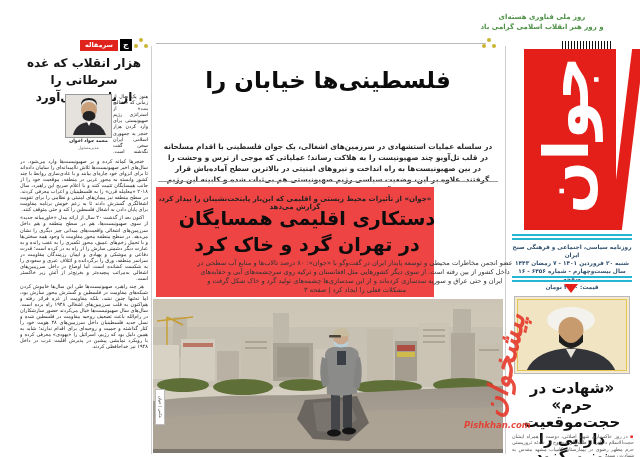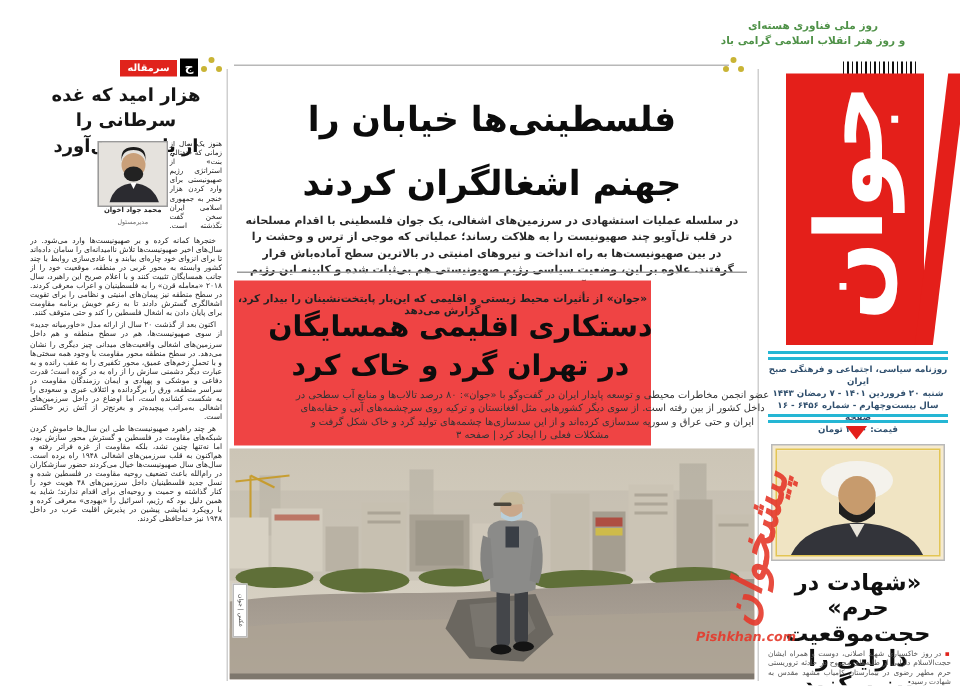--- a/index.html
+++ b/index.html
@@ -102,21 +102,21 @@
   <div class="abs topline"></div>
 
   <div class="abs vdiv left"></div>
   <div class="abs vdiv right"></div>
 
   <div class="abs barcode"></div>
   <div class="abs ed-label">سرمقاله</div>
   <div class="abs mini-logo">ج</div>
 
   <div class="abs ed-headline">
-    <div>هزار امید که غده سرطانی را</div>
+    <div>هزار انقلاب که غده سرطانی را</div>
     <div>از پای درمی‌آورد</div>
   </div>
 
   <div class="abs ed-introwrap">
     <div class="ed-intro">هنوز یک سال از زمانی که «نفتالی بنت» از استراتژی رژیم صهیونیستی برای وارد کردن هزار خنجر به جمهوری اسلامی ایران سخن گفت نگذشته است. هزار خنجری که امید داشتند مرگ ایران را در پی داشته باشد، اما اکنون معلوم شده که</div>
     <div class="au-photo">
       <svg width="43" height="40" viewBox="0 0 43 40">
         <rect x="0" y="0" width="43" height="40" fill="#e5e2dd"></rect>
         <circle cx="21" cy="15" r="8" fill="#c9a07a"></circle>
         <path d="M13 13 Q13 5 21 5 Q29 5 29 13 L29 10 Q29 3 21 3 Q13 3 13 10 Z" fill="#1c1c1c"></path>
@@ -129,21 +129,20 @@
     <div class="au-role">مدیرمسئول</div>
   </div>
 
   <div class="abs ed-body">
     <p>خنجرها کمانه کرده و بر صهیونیست‌ها وارد می‌شود. در سال‌های اخیر صهیونیست‌ها تلاش ناامیدانه‌ای را سامان داده‌اند تا برای انزوای خود چاره‌ای بیابند و با عادی‌سازی روابط با چند کشور وابسته به محور غربی در منطقه، موقعیت خود را از جانب همسایگان تثبیت کنند و با اعلام صریح این راهبرد، سال ۲۰۱۸ «معامله قرن» را به فلسطینیان و اعراب معرفی کردند. در سطح منطقه نیز پیمان‌های امنیتی و نظامی را برای تقویت اشغالگری گسترش دادند تا به زعم خویش برنامه مقاومت برای پایان دادن به اشغال فلسطین را کند و حتی متوقف کنند.</p>
     <p>اکنون بعد از گذشت ۲۰ سال از ارائه مدل «خاورمیانه جدید» از سوی صهیونیست‌ها، هم در سطح منطقه و هم داخل سرزمین‌های اشغالی واقعیت‌های میدانی چیز دیگری را نشان می‌دهد. در سطح منطقه محور مقاومت با وجود همه سختی‌ها و با تحمل زخم‌های عمیق، محور تکفیری را به عقب رانده و به عبارت دیگر دشمنی سازش را از راه به در کرده است؛ قدرت دفاعی و موشکی و پهپادی و ایمان رزمندگان مقاومت در سراسر منطقه، ورق را برگردانده و ائتلاف عبری و سعودی را به شکست کشانده است، اما اوضاع در داخل سرزمین‌های اشغالی به‌مراتب پیچیده‌تر و بغرنج‌تر از آتش زیر خاکستر است.</p>
     <p>هر چند راهبرد صهیونیست‌ها طی این سال‌ها خاموش کردن شبکه‌های مقاومت در فلسطین و گسترش محور سازش بود، اما نه‌تنها چنین نشد، بلکه مقاومت از غزه فراتر رفته و هم‌اکنون به قلب سرزمین‌های اشغالی ۱۹۴۸ راه برده است. سال‌های سال صهیونیست‌ها خیال می‌کردند حضور سازشکاران در رام‌الله باعث تضعیف روحیه مقاومت در فلسطین شده و نسل جدید فلسطینیان داخل سرزمین‌های ۴۸ هویت خود را کنار گذاشته و حمیت و روحیه‌ای برای اقدام ندارند؛ شاید به همین دلیل بود که رژیم، اسرائیل را «یهودی» معرفی کرده و با رویکرد نمایشی پیشین در پذیرش اقلیت عرب در داخل ۱۹۴۸ نیز خداحافظی کردند.</p>
   </div>
 
   <div class="abs lead-h1" style="top:50px;">فلسطینی‌ها خیابان را</div>
-  <div class="abs lead-h1" style="top:93px;">جهنم اشغالگران کردند</div>
   <div class="abs lead-sum">در سلسله عملیات استشهادی در سرزمین‌های اشغالی، یک جوان فلسطینی با اقدام مسلحانه در قلب تل‌آویو چند صهیونیست را به هلاکت رساند؛ عملیاتی که موجی از ترس و وحشت را در بین صهیونیست‌ها به راه انداخت و نیروهای امنیتی در بالاترین سطح آماده‌باش قرار گرفتند. علاوه بر این، وضعیت سیاسی رژیم صهیونیستی هم بی‌ثبات شده و کابینه این رژیم در آستانه فروپاشی قرار دارد | صفحه ۱۵</div>
   <div class="abs midline"></div>
 
   <div class="abs gray-panel">
     <div class="cl-kicker">«جوان» از تأثیرات محیط زیستی و اقلیمی که این‌بار پایتخت‌نشینان را بیدار کرد، گزارش می‌دهد</div>
     <div class="cl-head">
       <div>دستکاری اقلیمی همسایگان</div>
       <div>در تهران گرد و خاک کرد</div>
     </div>
     <div class="cl-sum">عضو انجمن مخاطرات محیطی و توسعه پایدار ایران در گفت‌وگو با «جوان»: ۸۰ درصد تالاب‌ها و منابع آب سطحی در داخل کشور از بین رفته است. از سوی دیگر کشورهایی مثل افغانستان و ترکیه روی سرچشمه‌های آبی و حقابه‌های ایران و حتی عراق و سوریه سدسازی کرده‌اند و از این سدسازی‌ها چشمه‌های تولید گرد و خاک شکل گرفت و مشکلات فعلی را ایجاد کرد | صفحه ۳</div>

